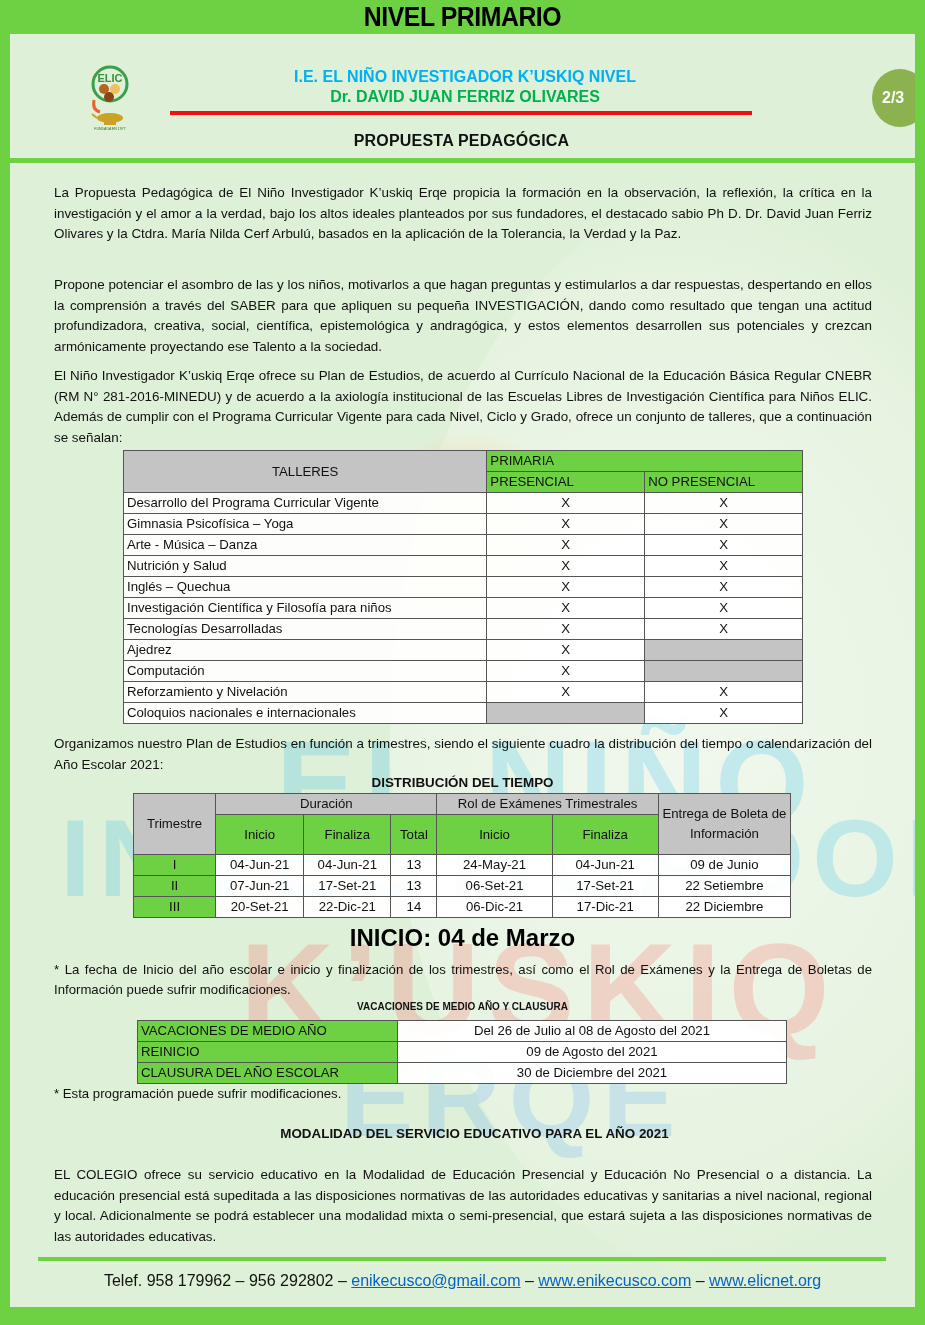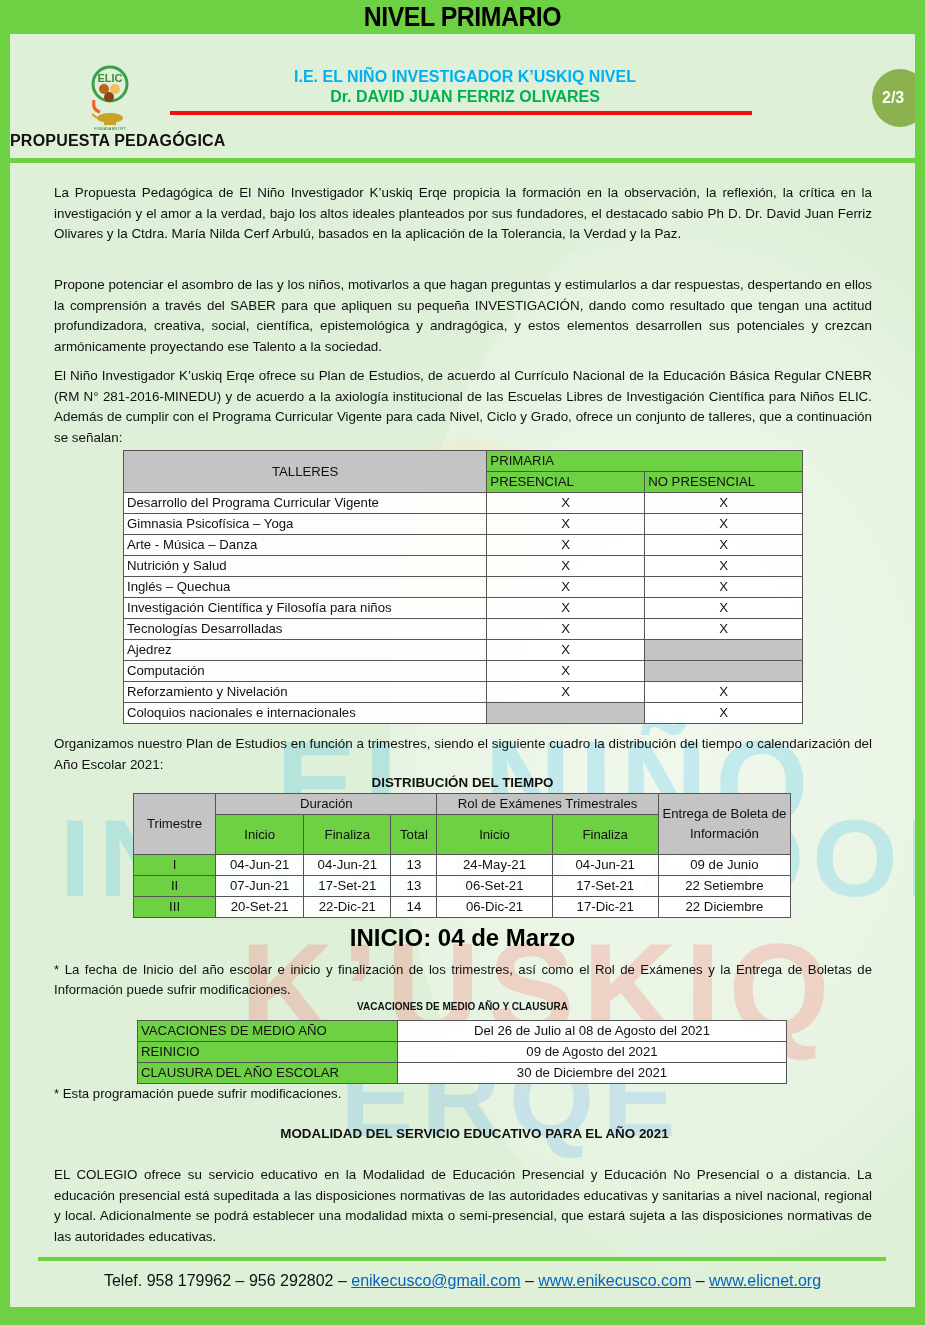--- a/index.html
+++ b/index.html
@@ -58,21 +58,21 @@
     }
     .red-rule {
       position: absolute; left: 160px; top: 77px; width: 582px; height: 4px; background: #f01010;
     }
     .page-badge {
       position: absolute; left: 862px; top: 35px; width: 56px; height: 58px; border-radius: 50%;
       background: #8bb24e; color: #fff; font-weight: bold; font-size: 16px;
       display: flex; align-items: center; justify-content: flex-start; padding-left: 10px;
     }
     .section-title {
-      position: absolute; left: 0; top: 98px; width: 903px; 
+      position: absolute; left: 0; top: 98px; width: 903px; text-align: center;
       font-weight: bold; font-size: 16px; color: #111; letter-spacing: 0.2px;
     }
     .green-rule {
       position: absolute; left: 0; top: 124px; width: 905px; height: 5px; background: #6ed043;
     }
 
     .body-text {
       position: absolute; left: 44px; width: 818px;
       font-family: "Liberation Sans", sans-serif;
       font-size: 13.4px; line-height: 20.6px; text-align: justify; color: #111;

